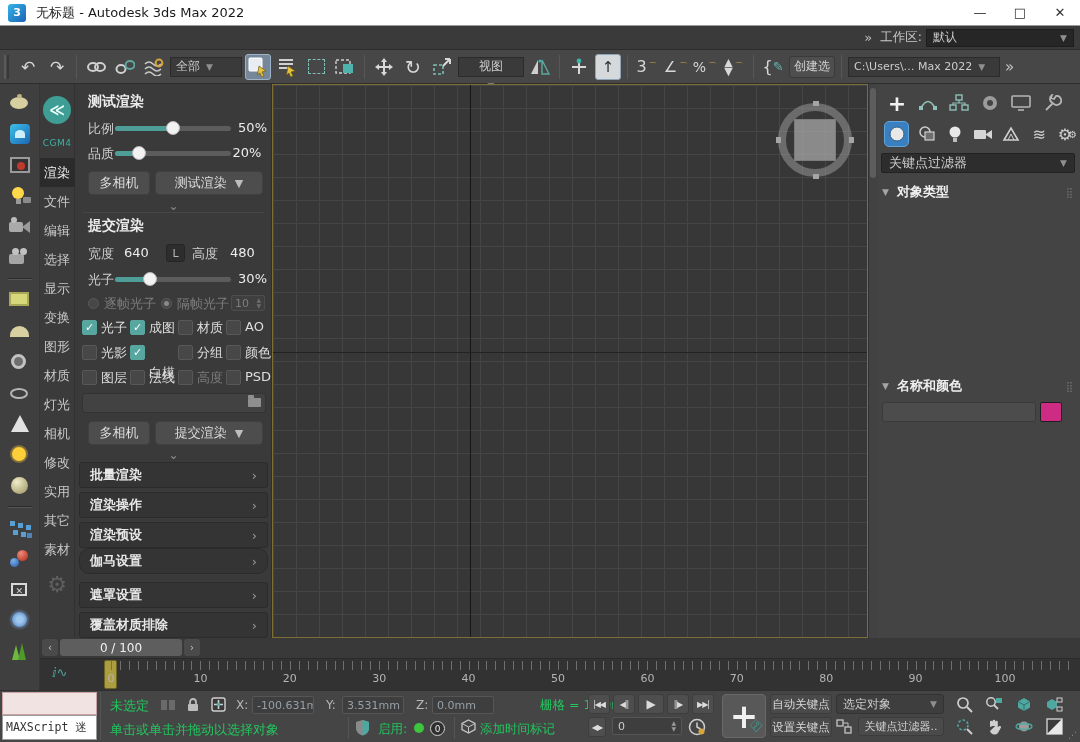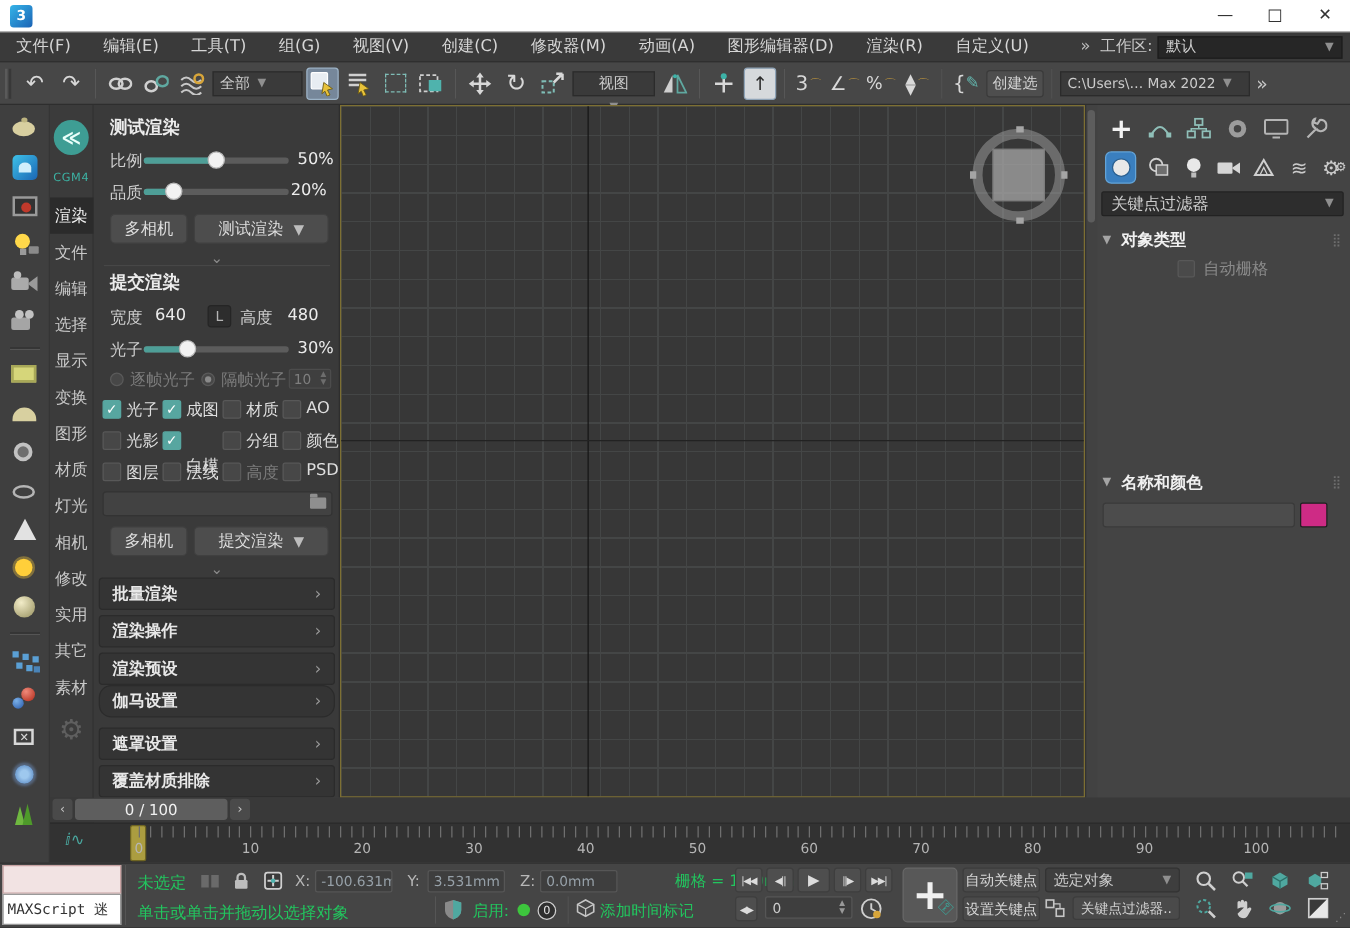--- a/index.html
+++ b/index.html
@@ -130,41 +130,29 @@
   .zero-badge{position:absolute;width:15px;height:15px;border-radius:50%;background:#2f2f2f;border:1.5px solid #cfcfcf;color:#e8e8e8;font-size:9px;display:flex;align-items:center;justify-content:center;}
   svg{display:block;}
 </style>
 </head>
 <body>
 
 <div id="app">
 
   <div id="titlebar" class="abs">
     <div id="app-icon">3</div>
+    <div id="title-text">无标题 - Autodesk 3ds Max 2022</div>
     <div id="win-controls">
       <div class="win-btn">—</div>
       <div class="win-btn">□</div>
       <div class="win-btn">✕</div>
     </div>
   </div>
 
   <div id="menubar" class="abs">
-    <div id="menu-items" style="display:flex;">
-        <div class="menu-item">文件(F)</div>
-        <div class="menu-item">编辑(E)</div>
-        <div class="menu-item">工具(T)</div>
-        <div class="menu-item">组(G)</div>
-        <div class="menu-item">视图(V)</div>
-        <div class="menu-item">创建(C)</div>
-        <div class="menu-item">修改器(M)</div>
-        <div class="menu-item">动画(A)</div>
-        <div class="menu-item">图形编辑器(D)</div>
-        <div class="menu-item">渲染(R)</div>
-        <div class="menu-item">自定义(U)</div>
-      </div>
     <div id="menu-overflow">»</div>
     <div id="workspace-label">工作区:</div>
     <div id="workspace-dd">
       <span>默认</span>
       <span class="dd-arrow">▼</span>
     </div>
   </div>
 
   <div id="toolbar" class="abs">
     <div class="tb-grip"></div>
@@ -576,24 +564,20 @@
       <span>关键点过滤器</span>
       <span class="dd-arrow">▼</span>
     </div>
 
     <div class="cmd-head" style="top:98px;">
       <span class="tri">▼</span>
       <span>对象类型</span>
       <span class="dots">⣿</span>
     </div>
 
-    <div id="autogrid-row">
-      <div id="autogrid-cb"></div>
-      <div id="autogrid-label">自动栅格</div>
-    </div>
 
 
     <div class="cmd-head" style="top:292px;">
       <span class="tri">▼</span>
       <span>名称和颜色</span>
       <span class="dots">⣿</span>
     </div>
     <div id="namecolor-input"></div>
     <div id="color-swatch"></div>
   </div>

